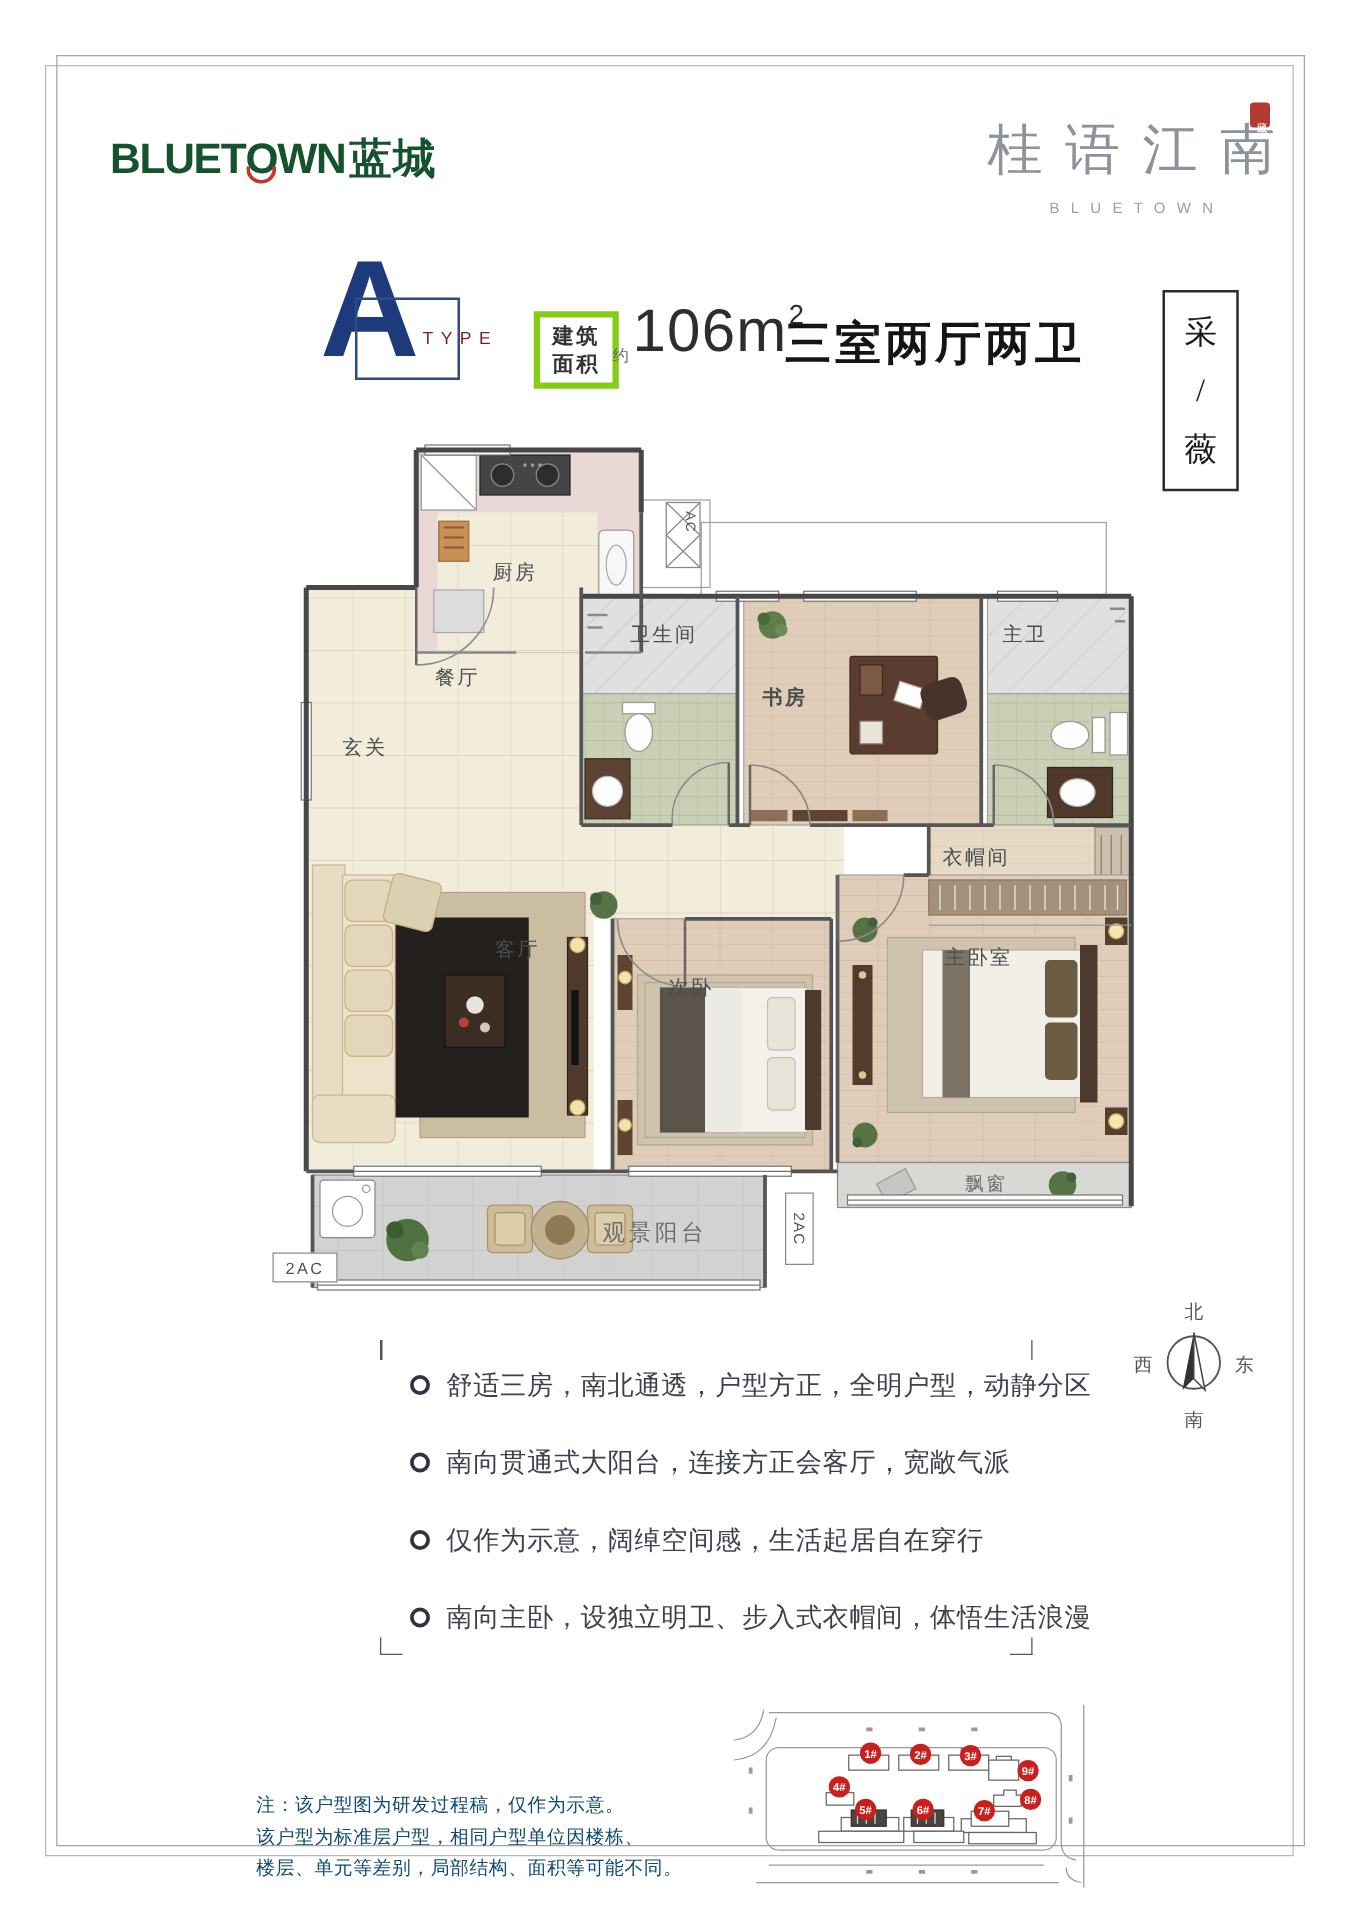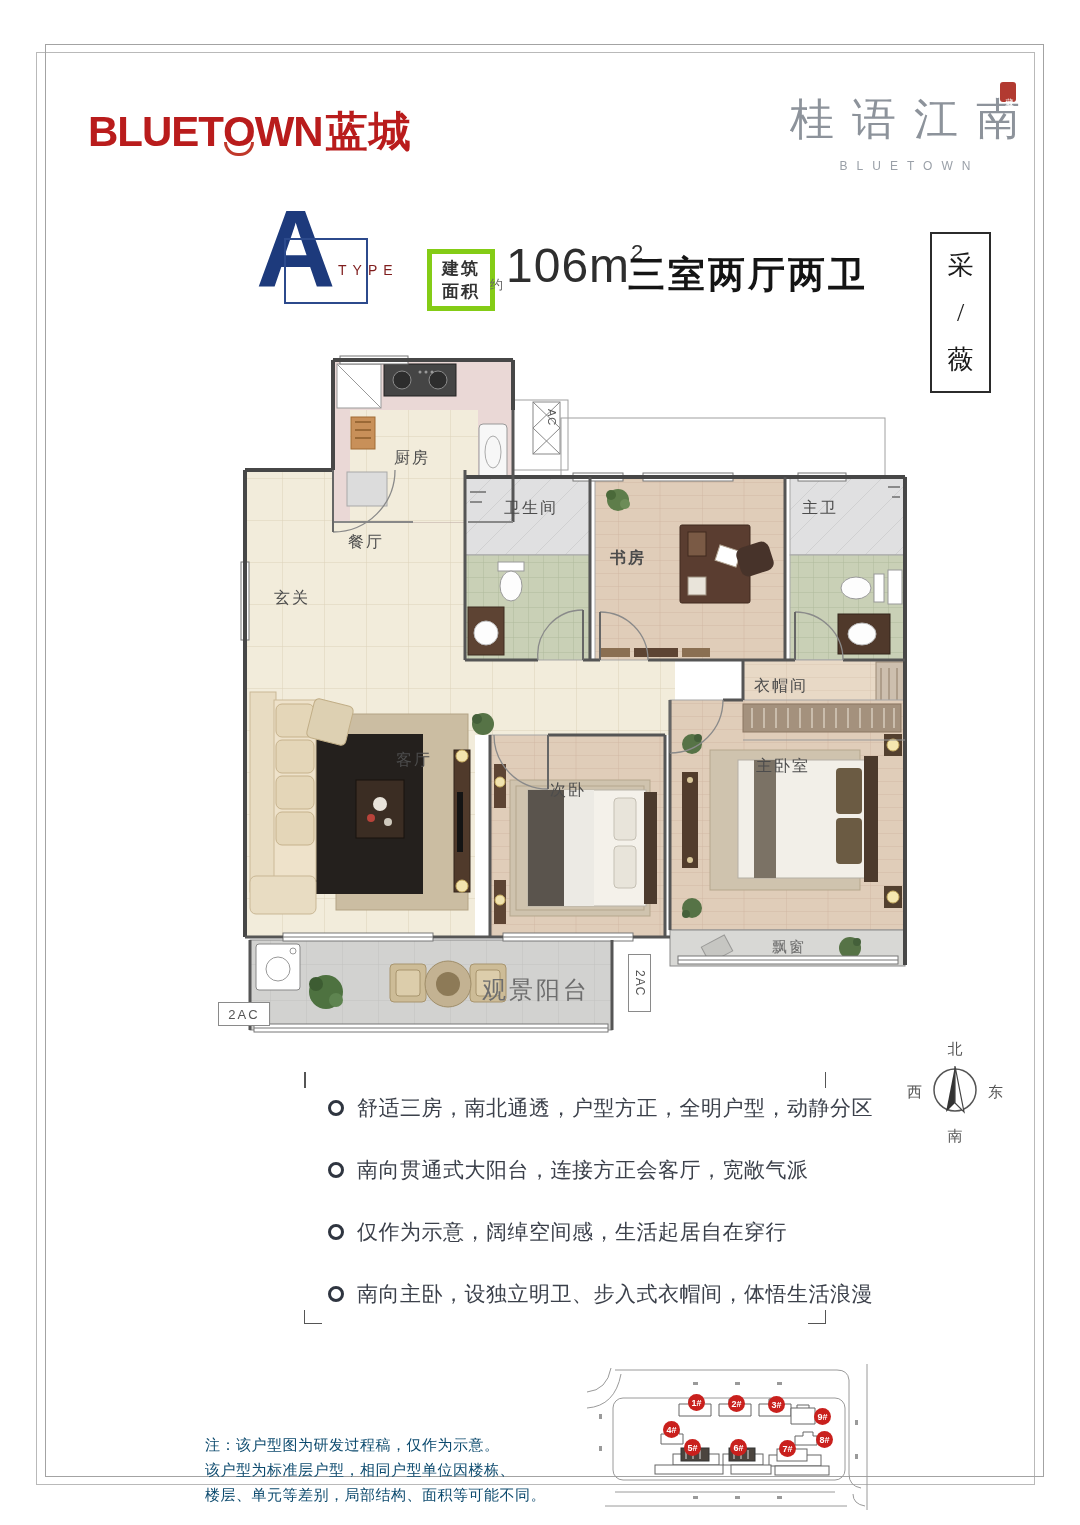--- a/index.html
+++ b/index.html
@@ -2,21 +2,21 @@
 <html><head>
 <meta charset="utf-8">
 <style>
   html,body{margin:0;padding:0;background:#fff;}
   .page{position:relative;width:1080px;height:1525px;background:#fff;overflow:hidden;
         font-family:"Liberation Sans","DejaVu Sans",sans-serif;}
   
   .frame-a{position:absolute;left:36px;top:52px;right:45px;bottom:40px;border:1px solid #b9b9b9;}
   .frame-b{position:absolute;left:45px;top:44px;right:36px;bottom:48px;border:1px solid #a3a3a3;}
   
-  .bt-logo{position:absolute;left:88px;top:104px;font-size:42px;font-weight:800;color:#b91c1c;
+  .bt-logo{position:absolute;left:88px;top:104px;font-size:34px;font-weight:800;color:#14532d;
            letter-spacing:-1px;display:flex;align-items:baseline;}
   .bt-logo .osw{position:relative;display:inline-block;}
   .bt-logo .osw::after{content:"";position:absolute;left:1px;right:1px;bottom:0px;height:11px;
            border:3px solid #c0392b;border-top:none;border-radius:0 0 16px 16px;}
   .bt-logo .cn{margin-left:3px;font-weight:700;letter-spacing:1px;}
   
   .prj{position:absolute;left:798px;top:90px;width:214px;}
   .prj-row{display:flex;align-items:center;justify-content:center;gap:9px;color:#8d939b;
            font-size:44px;font-weight:400;font-family:"Liberation Sans",sans-serif;}
   .prj-div{width:1px;height:36px;background:#a9aeb5;}
@@ -346,24 +346,24 @@
     </svg>
 
     <span class="rlabel" style="left:196px;top:96px;">厨房</span>
     <span class="rlabel" style="left:150px;top:180px;">餐厅</span>
     <span class="rlabel" style="left:76px;top:236px;">玄关</span>
     <span class="rlabel" style="left:306px;top:146px;">卫生间</span>
     <span class="rlabel" style="left:412px;top:196px;font-weight:bold;">书房</span>
     <span class="rlabel" style="left:604px;top:146px;">主卫</span>
     <span class="rlabel" style="left:556px;top:324px;">衣帽间</span>
     <span class="rlabel" style="left:198px;top:398px;">客厅</span>
-    <span class="rlabel" style="left:352px;top:428px;">次卧</span>
+    <span class="rlabel" style="left:337px;top:428px;">次卧</span>
     <span class="rlabel" style="left:558px;top:404px;">主卧室</span>
     <span class="rlabel light" style="left:574px;top:586px;font-size:15px;">飘窗</span>
-    <span class="rlabel light" style="left:284px;top:622px;font-size:24px;letter-spacing:3px;">观景阳台</span>
+    <span class="rlabel light" style="left:284px;top:622px;font-size:18px;letter-spacing:3px;">观景阳台</span>
     <span class="ac-top">AC</span>
     <span class="acl">2AC</span>
     <span class="acr">2AC</span>
   </div>
 
   <div class="compass">
     <span class="cn-n">北</span>
     <span class="cn-s">南</span>
     <span class="cn-w">西</span>
     <span class="cn-e">东</span>

